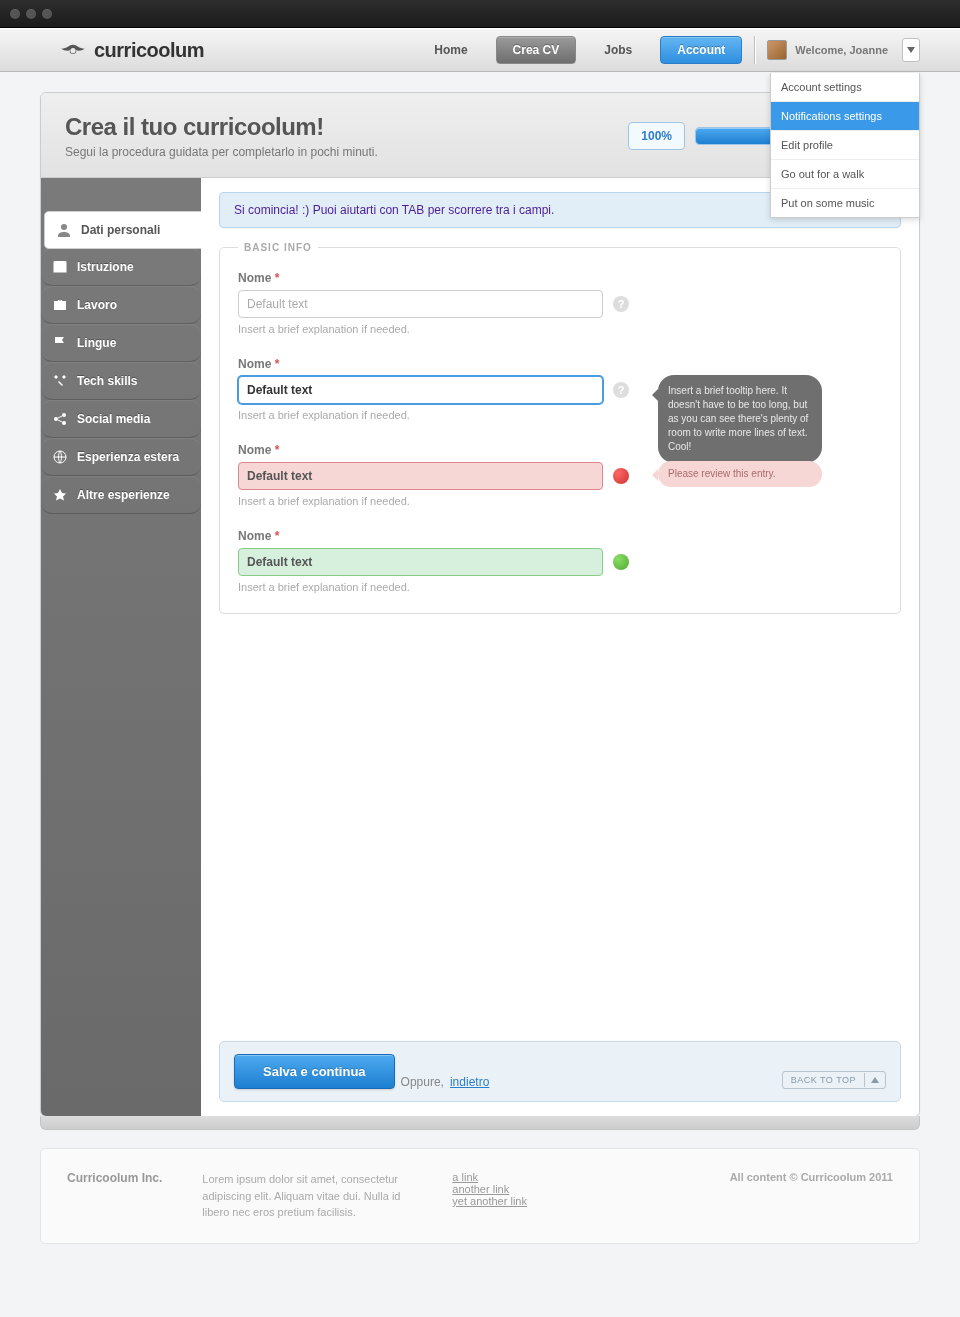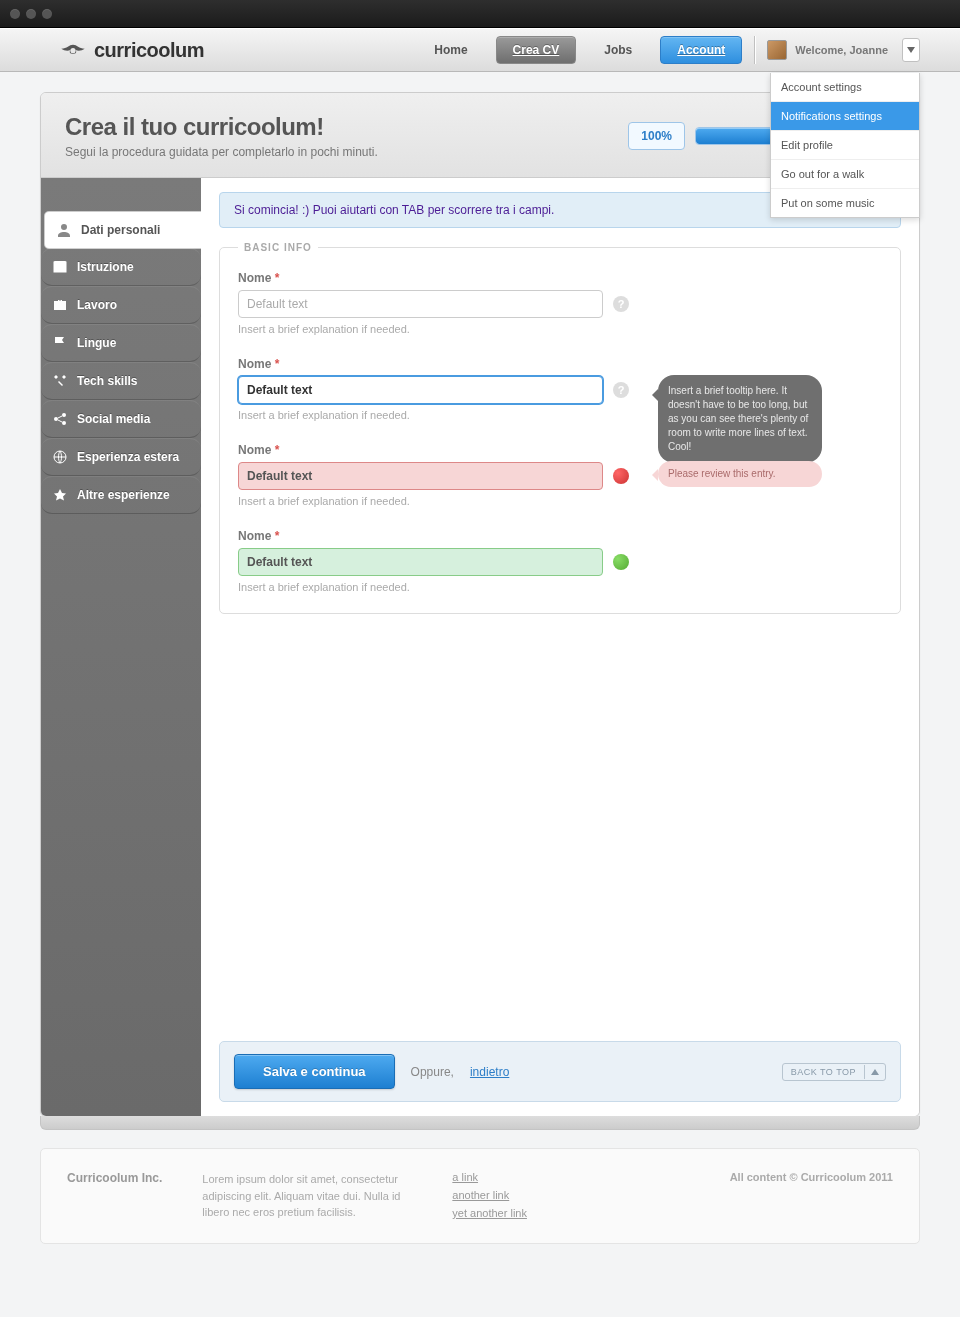--- a/index.html
+++ b/index.html
@@ -10,21 +10,21 @@
   .osdot { width:10px; height:10px; border-radius:50%; background:#555; box-shadow: inset 0 1px 0 rgba(255,255,255,.1); }
   
   
   .navbar { height: 44px; background: linear-gradient(#f5f5f5,#dcdcdc); border-top:1px solid #fff; border-bottom:1px solid #b8b8b8; display:flex; align-items:center; padding: 0 40px 0 60px; position:relative; }
   .logo { display:flex; align-items:center; gap:8px; font-weight:bold; font-size:20px; color:#333; letter-spacing:-0.5px; }
   .logo-badge { width:26px; height:18px; }
   .logo-wing { fill:#555; }
   .navspacer { flex:1; }
   .navlinks { display:flex; align-items:center; gap:18px; }
   .navlink { color:#555; font-weight:bold; font-size:12px; text-decoration:none; padding:6px 10px; }
-  .navbtn { font-size:12px; font-weight:bold; padding:6px 16px; border-radius:4px; border:1px solid #888; background:linear-gradient(#9a9a9a,#6e6e6e); color:#fff; text-shadow:0 -1px 0 rgba(0,0,0,.3); box-shadow: inset 0 1px 0 rgba(255,255,255,.2); text-decoration: underline; }
+  .navbtn { font-size:12px; font-weight:bold; padding:6px 16px; border-radius:4px; border:1px solid #888; background:linear-gradient(#9a9a9a,#6e6e6e); color:#fff; text-shadow:0 -1px 0 rgba(0,0,0,.3); box-shadow: inset 0 1px 0 rgba(255,255,255,.2); }
   .navbtn.blue { border:1px solid #2d7ec8; background:linear-gradient(#63b6f2,#2e8fdf); }
   .divider { width:1px; height:28px; background:#c0c0c0; margin:0 12px; box-shadow:1px 0 0 #fff; }
   .userblock { display:flex; align-items:center; gap:8px; font-weight:bold; color:#777; font-size:11px; }
   .avatar { width:20px; height:20px; background:linear-gradient(135deg,#c96,#963); border:1px solid #999; border-radius:2px; }
   .drop-toggle { width:18px; height:24px; border:1px solid #c0c0c0; border-radius:3px; background:#fff; display:flex; align-items:center; justify-content:center; margin-left:6px; }
   .drop-toggle svg { display:block; }
   
   
   .dropdown { position:absolute; right:40px; top:44px; width:150px; background:#fff; border:1px solid #ccc; border-top:none; box-shadow:0 2px 6px rgba(0,0,0,.15); z-index:50; }
   .dropdown-item { padding:8px 10px; font-size:11px; color:#555; border-bottom:1px solid #eee; cursor:pointer; }
@@ -75,36 +75,36 @@
   .helpdot.green { background:radial-gradient(circle at 30% 30%,#8d6,#5a3); }
   .helptext { font-size:11px; color:#aaa; margin-top:5px; }
   
   .tip { position:absolute; left:420px; top:18px; width:164px; background:#6f6f6f; color:#e8e8e8; font-size:10px; line-height:1.4; padding:9px 10px; border-radius:16px; }
   .tip::before { content:""; position:absolute; left:-6px; top:14px; border:6px solid transparent; border-right-color:#6f6f6f; border-left:none; }
   .tip.err { background:#f7d6d6; color:#aa6b6b; top:18px; padding:6px 10px;}
   .tip.err::before { border-right-color:#f7d6d6; top:8px;}
   
   .content-spacer { flex:1; }
   
-  .footer-bar { background:#eaf1f7; border:1px solid #c8dae9; border-radius:5px; padding:12px 14px; display:flex; align-items:center; gap:16px; }
+  .footer-bar { background:#eaf1f7; border:1px solid #c8dae9; border-radius:5px; padding:12px 14px; display:flex; align-items:flex-end; gap:6px; }
   .btn-primary { background:linear-gradient(#4eaaf0,#1d7fd1); border:1px solid #1a6db5; color:#fff; font-weight:bold; font-size:13px; padding:9px 28px; border-radius:4px; text-shadow:0 -1px 0 rgba(0,0,0,.2); box-shadow:inset 0 1px 0 rgba(255,255,255,.3), 0 1px 2px rgba(0,0,0,.15); cursor:pointer; }
   .or { color:#888; font-size:12px;}
   .linkback { color:#2d7ec8; text-decoration:underline; font-size:12px;}
   .backtop { margin-left:auto; border:1px solid #b8c5d0; border-radius:3px; display:flex; align-items:center; overflow:hidden; cursor:pointer; }
   .backtop span { font-size:9px; letter-spacing:0.5px; color:#8899a8; padding:3px 8px; }
   .backtop .arr { border-left:1px solid #b8c5d0; padding:2px 6px; }
   
   
   .greystrip { height:14px; background:linear-gradient(#ddd,#ccc); border:1px solid #c4c4c4; border-top:none; border-radius:0 0 6px 6px; margin-top:-1px;}
   
   .sitefooter { margin:18px 40px 40px; border:1px solid #e4e4e4; border-radius:5px; background:#fafafa; display:flex; padding:22px 26px; gap:40px; font-size:11px; color:#aaa; }
   .sitefooter h4 { font-size:12px; color:#999; font-weight:bold; }
   .sitefooter .col { flex:0 0 auto; }
   .sitefooter .col.desc { width:210px; line-height:1.5;}
-  .sitefooter .links { display:flex; flex-direction:column; gap:6px; }
+  .sitefooter .links { display:flex; flex-direction:column; gap:0; }
   .sitefooter a { color:#999; text-decoration:underline; }
   .sitefooter .right { margin-left:auto; text-align:right;font-weight:bold; }
 </style>
 </head>
 <body>
 
 <div class="osbar">
   <div class="osdot"></div>
   <div class="osdot"></div>
   <div class="osdot"></div>

